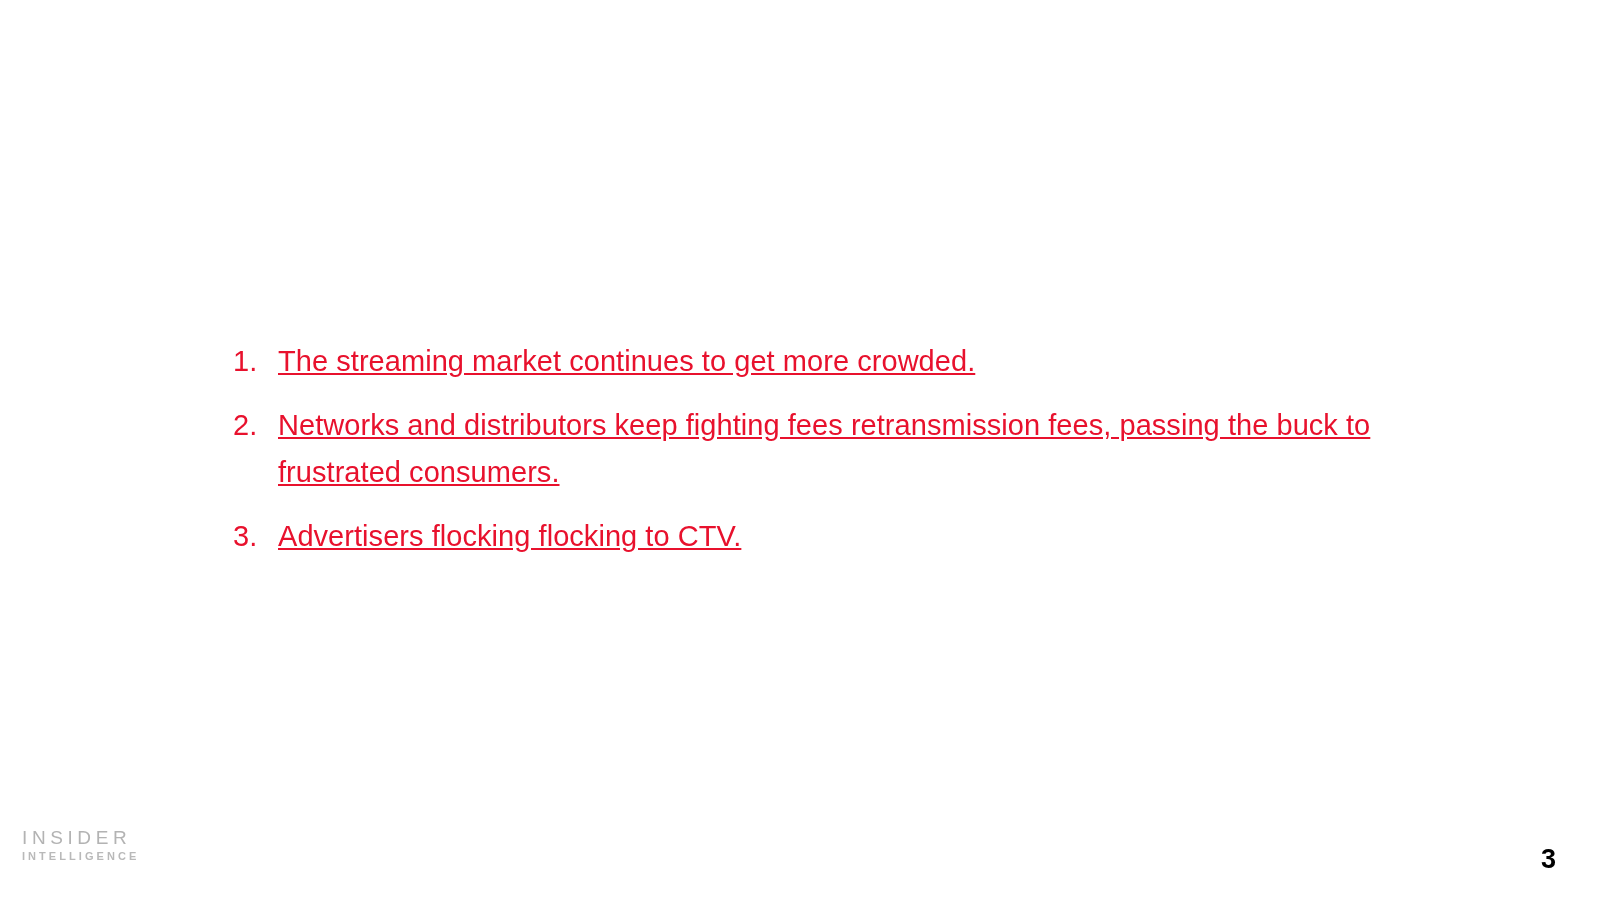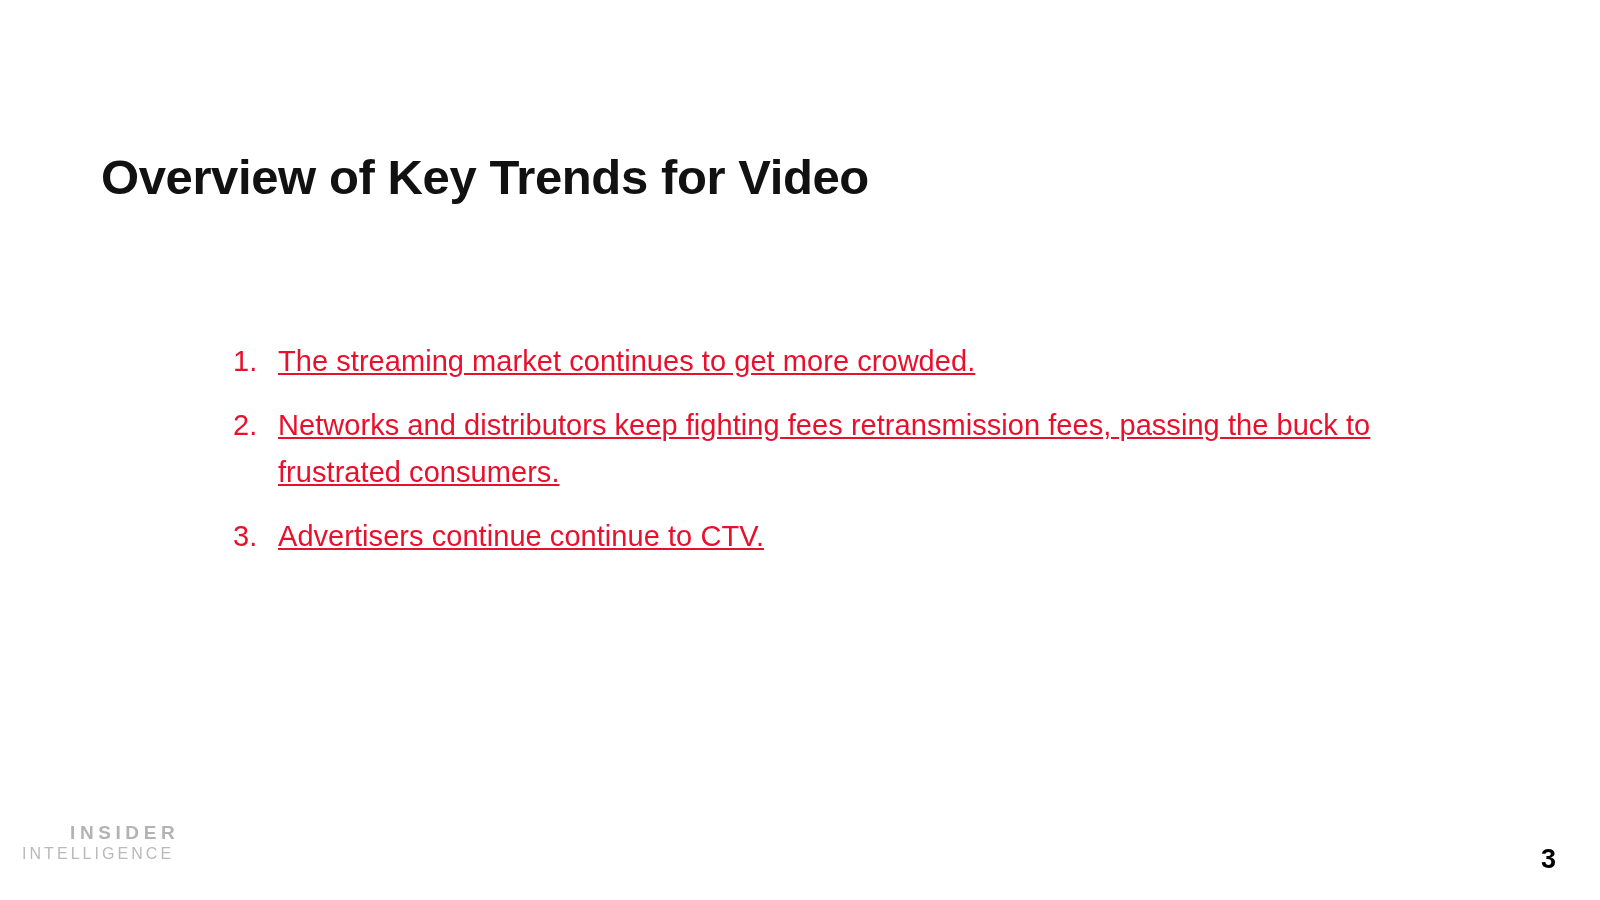--- a/index.html
+++ b/index.html
@@ -73,32 +73,31 @@
     position: absolute;
     left: 22px;
     bottom: 38px;
     line-height: 1;
     user-select: none;
   }
 
   .logo-primary {
     display: block;
     font-size: 19px;
-    font-weight: bold;
+    font-weight: normal;
     color: #b3b3b3;
     letter-spacing: 4.6px;
     line-height: 1;
-    margin-left: 48px;
   }
 
   .logo-secondary {
     display: block;
     margin-top: 4px;
-    font-size: 16px;
-    font-weight: normal;
+    font-size: 11px;
+    font-weight: bold;
     color: #b9b9b9;
     letter-spacing: 3.05px;
     line-height: 1;
   }
 
   
   .page-number {
     position: absolute;
     right: 44px;
     bottom: 27px;
@@ -106,37 +105,36 @@
     font-weight: bold;
     color: #000000;
     line-height: 1;
   }
 </style>
 </head>
 <body>
 
 <div class="slide">
 
-  <h1 class="slide-title">Overview of Key Trends for Video</h1>
 
   <ol class="trend-list">
 
     <li class="trend-item">
       <span class="trend-marker">1.</span>
       <span class="trend-text">The streaming market continues to get more crowded.</span>
     </li>
 
     <li class="trend-item">
       <span class="trend-marker">2.</span>
       <span class="trend-text">Networks and distributors keep fighting fees retransmission fees, passing the buck to frustrated consumers.</span>
     </li>
 
     <li class="trend-item">
       <span class="trend-marker">3.</span>
-      <span class="trend-text">Advertisers continue continue to CTV.</span>
+      <span class="trend-text">Advertisers flocking flocking to CTV.</span>
     </li>
 
   </ol>
 
   <div class="logo">
     <span class="logo-primary">INSIDER</span>
     <span class="logo-secondary">INTELLIGENCE</span>
   </div>
 
   <div class="page-number">3</div>

